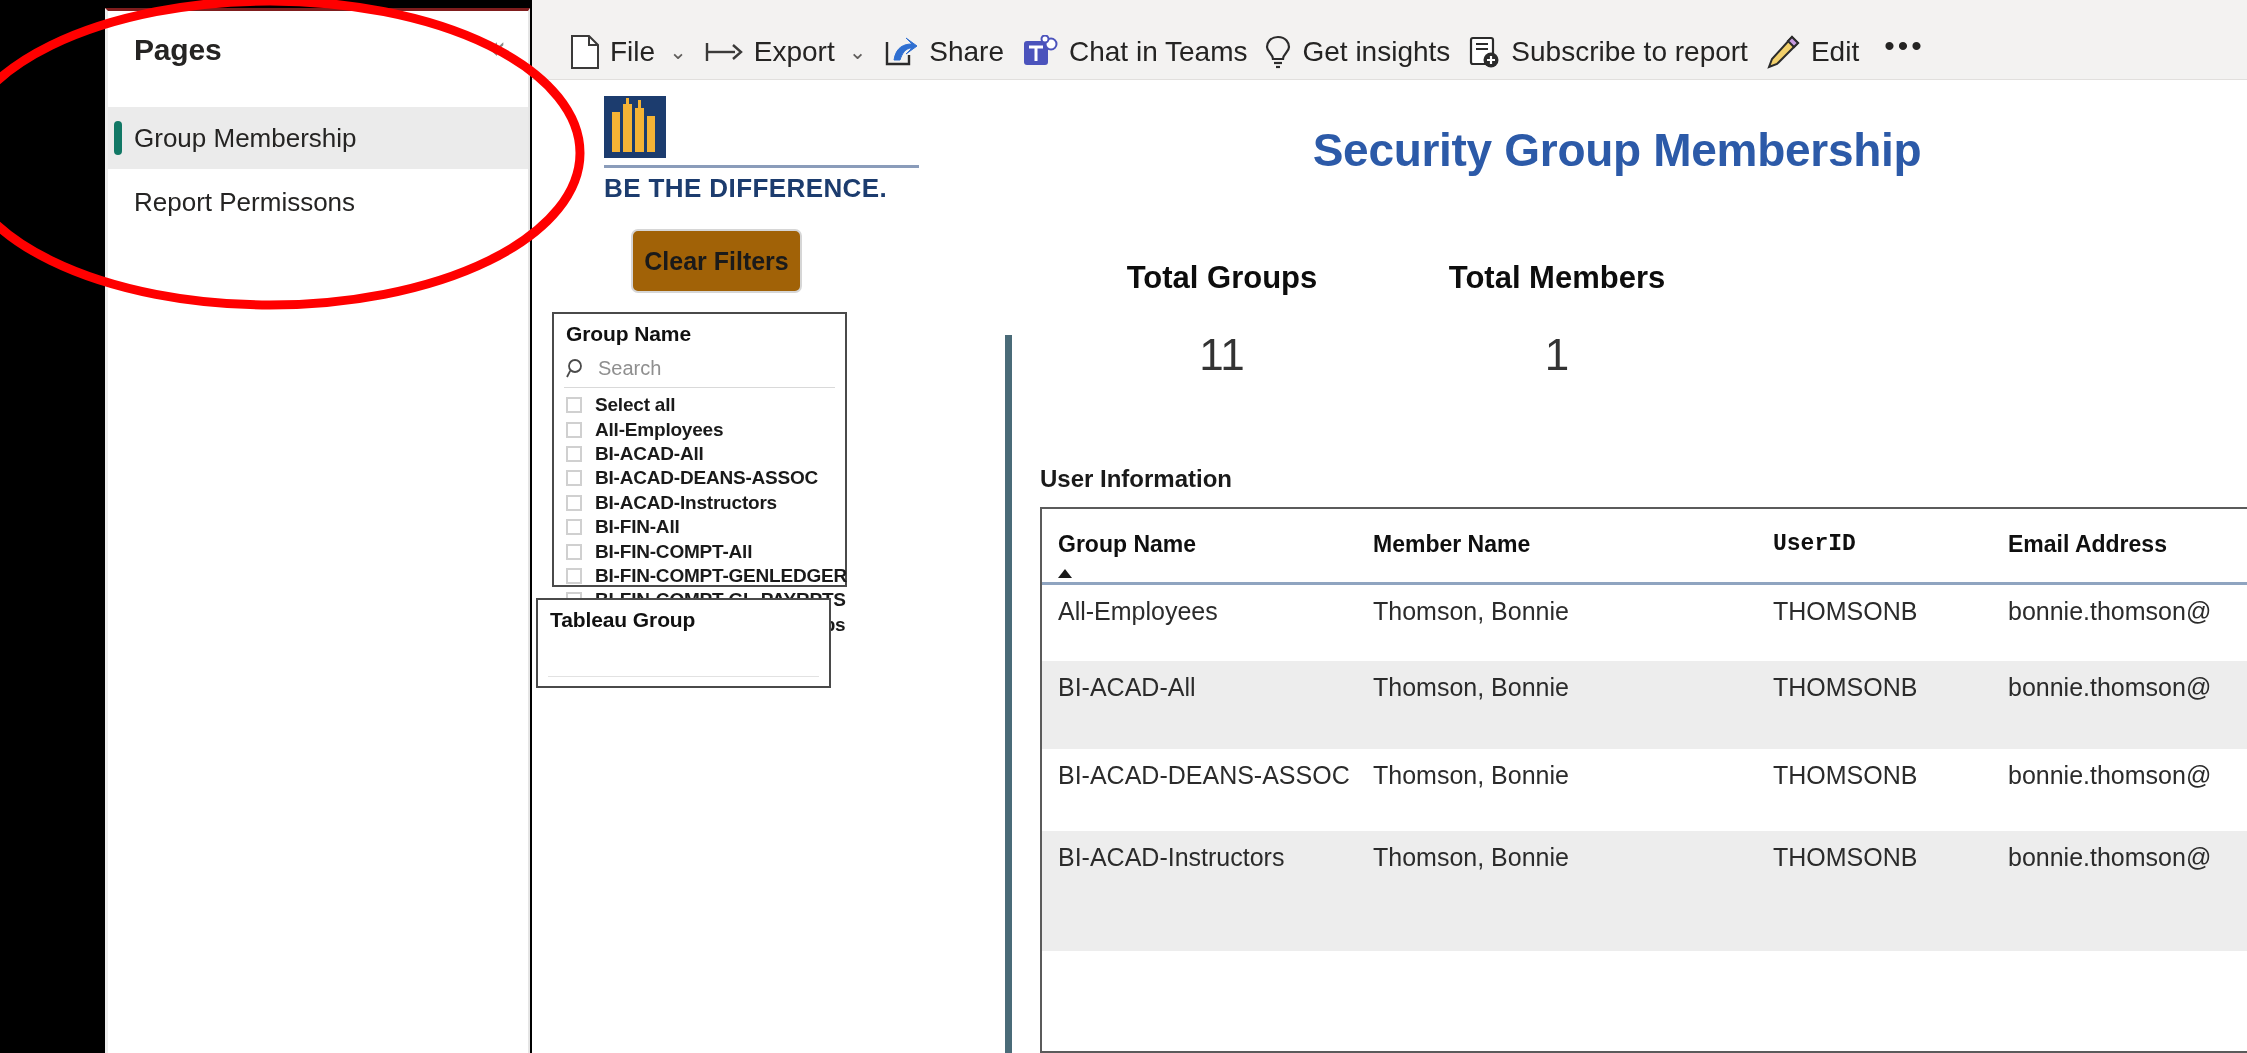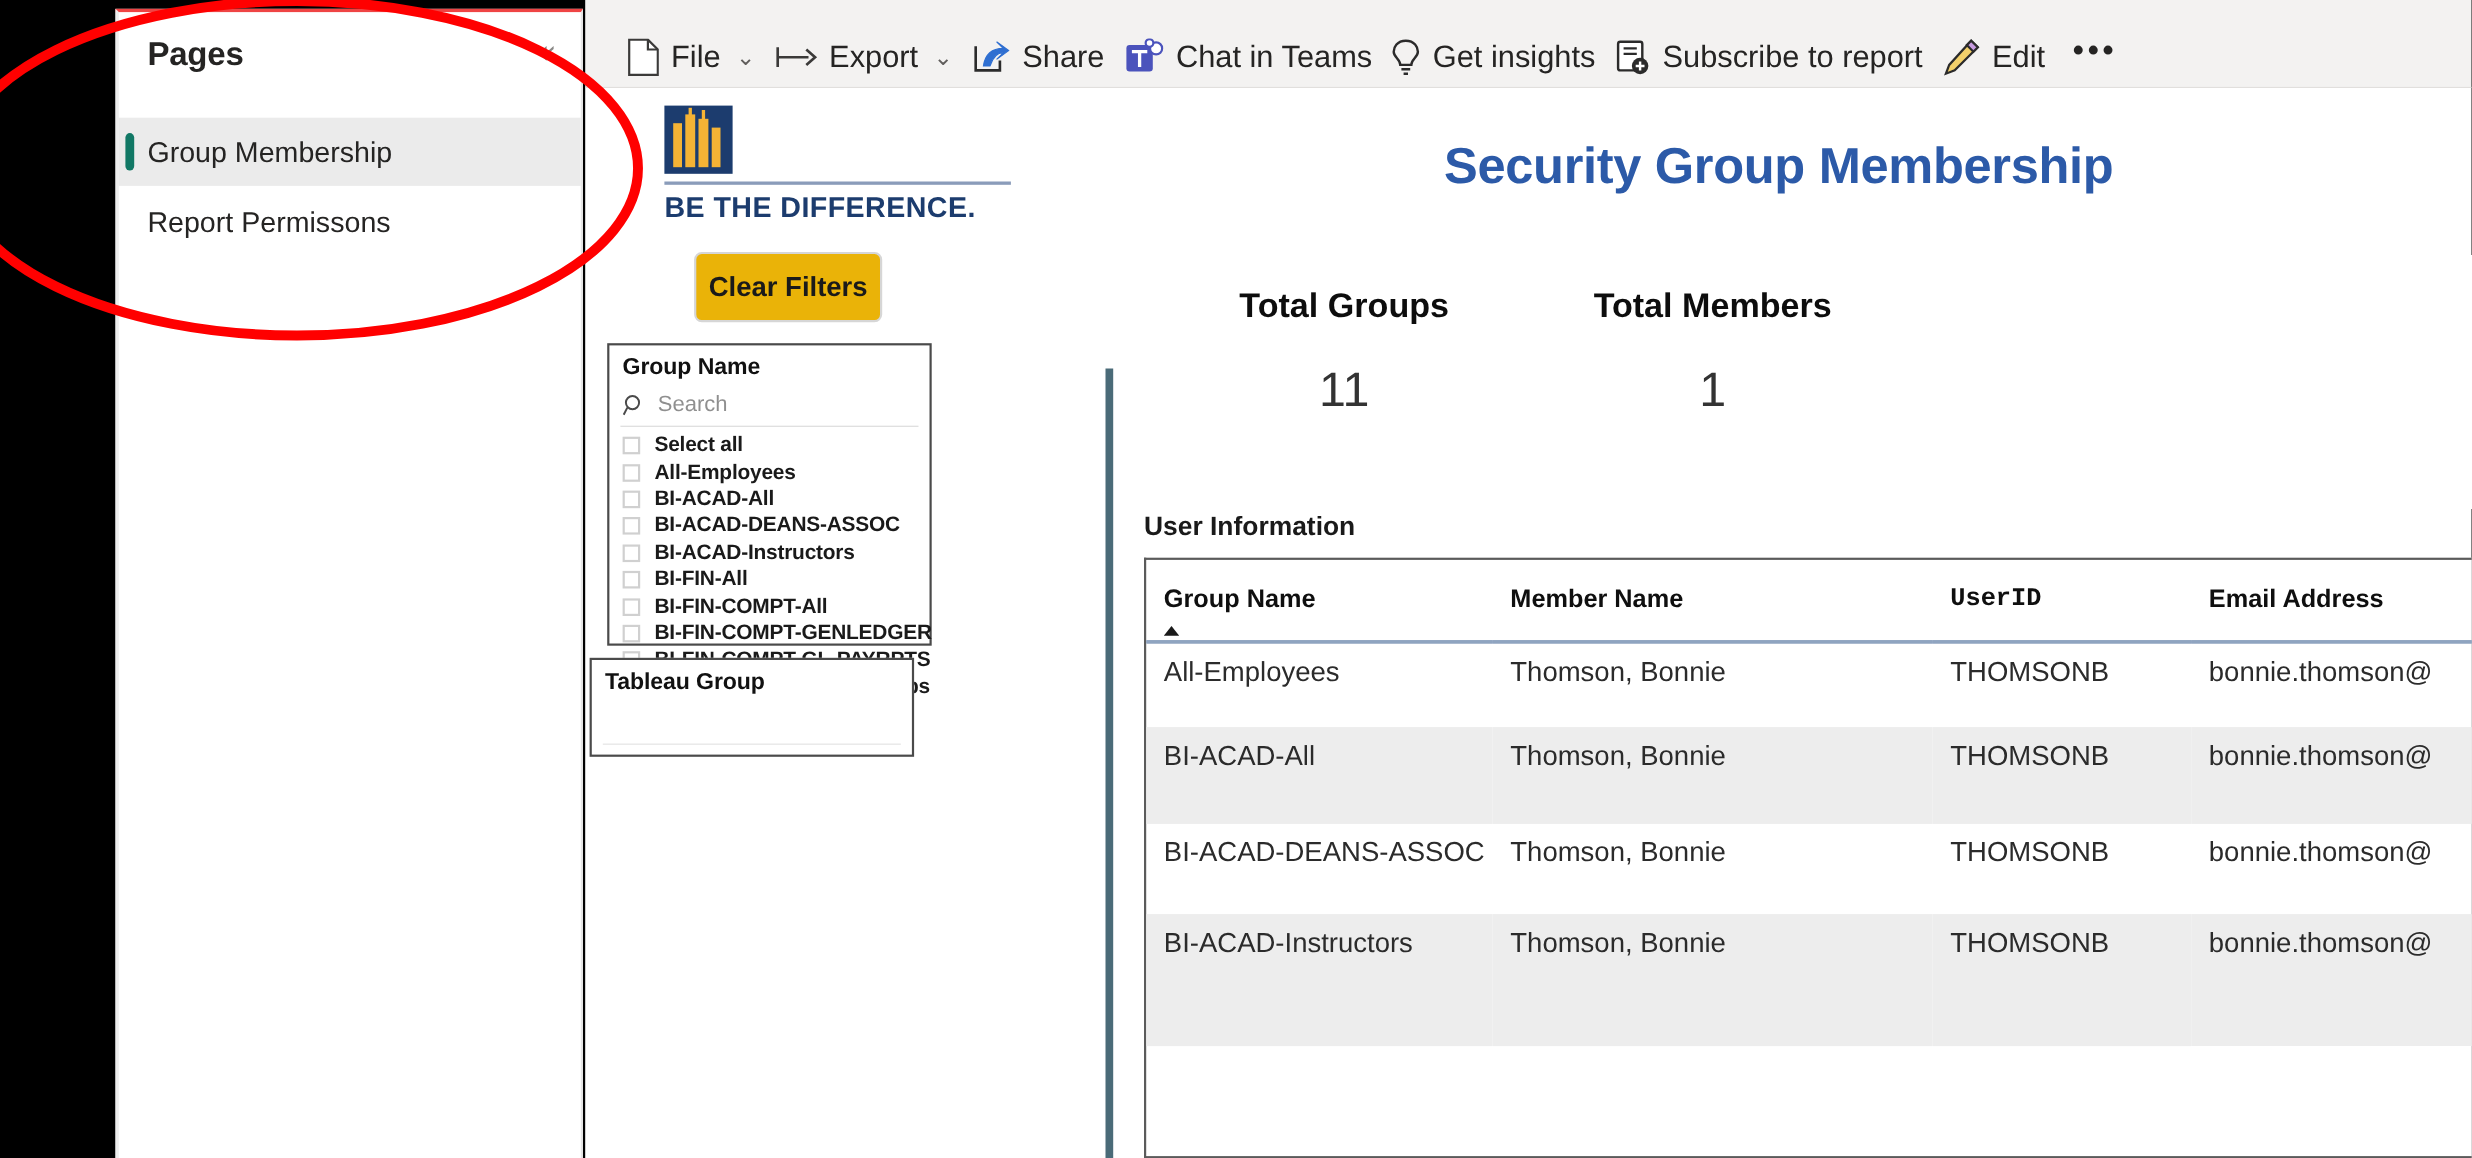--- a/index.html
+++ b/index.html
@@ -11,21 +11,21 @@
   }
   #screen { position: relative; width: 2247px; height: 1053px; background: #000; }
 
   
   #pages-pane {
     position: absolute; left: 105px; top: 8px;
     width: 425px; height: 1045px;
     background: #ffffff;
     border-left: 3px solid #eeeeee;
     border-right: 2px solid #e5e5e5;
-    border-top: 3px solid #ef4444;
+    border-top: 3px solid #7f1d1d;
   }
   #pages-header {
     position: relative; height: 78px;
     display: flex; align-items: center;
   }
   #pages-title {
     margin-left: 26px;
     font-size: 30px; font-weight: bold; color: #252423;
     letter-spacing: -0.2px;
   }
@@ -109,21 +109,21 @@
   #logo-tag {
     margin-top: 5px; font-size: 26px; font-weight: bold;
     color: #1c3c6e; letter-spacing: 0.4px;
     font-family: "Liberation Sans", sans-serif;
   }
 
   
   #clear-filters {
     position: absolute; left: 99px; top: 149px;
     width: 171px; height: 64px;
-    background: #eab308; border: 2px solid #d6d6d6; border-radius: 7px;
+    background: #a16207; border: 2px solid #d6d6d6; border-radius: 7px;
     display: flex; align-items: center; justify-content: center;
     font-size: 25px; font-weight: bold; color: #1a1a1a;
     cursor: pointer;
   }
 
   
   .slicer {
     position: absolute;
     background: #ffffff;
     border: 2px solid #4a4a4a;

